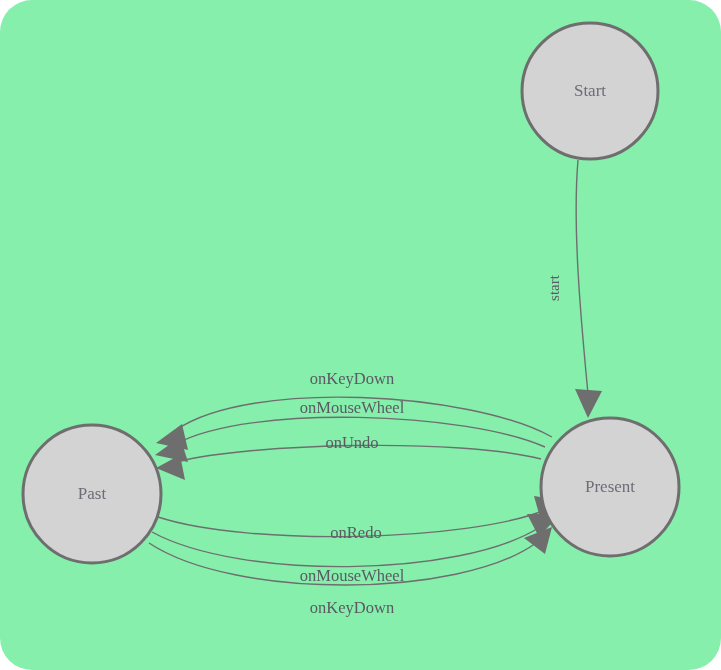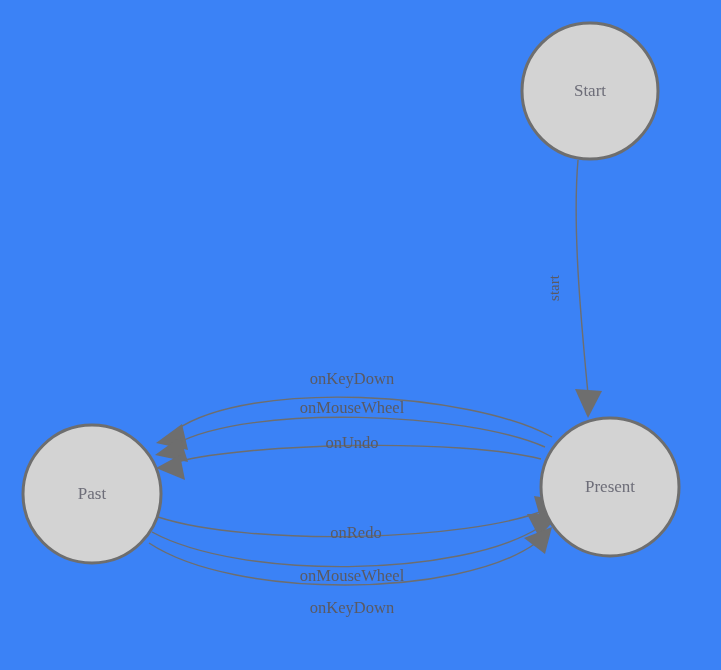--- a/index.html
+++ b/index.html
@@ -10,21 +10,22 @@
   body {
     width: 721px;
     height: 670px;
     overflow: hidden;
     font-family: "Liberation Serif", "DejaVu Serif", serif;
   }
   #diagram-canvas {
     position: relative;
     width: 721px;
     height: 670px;
-    background: #3b82f6;
+    background: #86efac;
+    border-radius: 32px;
   }
   svg.graph-layer {
     position: absolute;
     top: 0;
     left: 0;
     width: 721px;
     height: 670px;
     display: block;
   }
   .node-circle {

